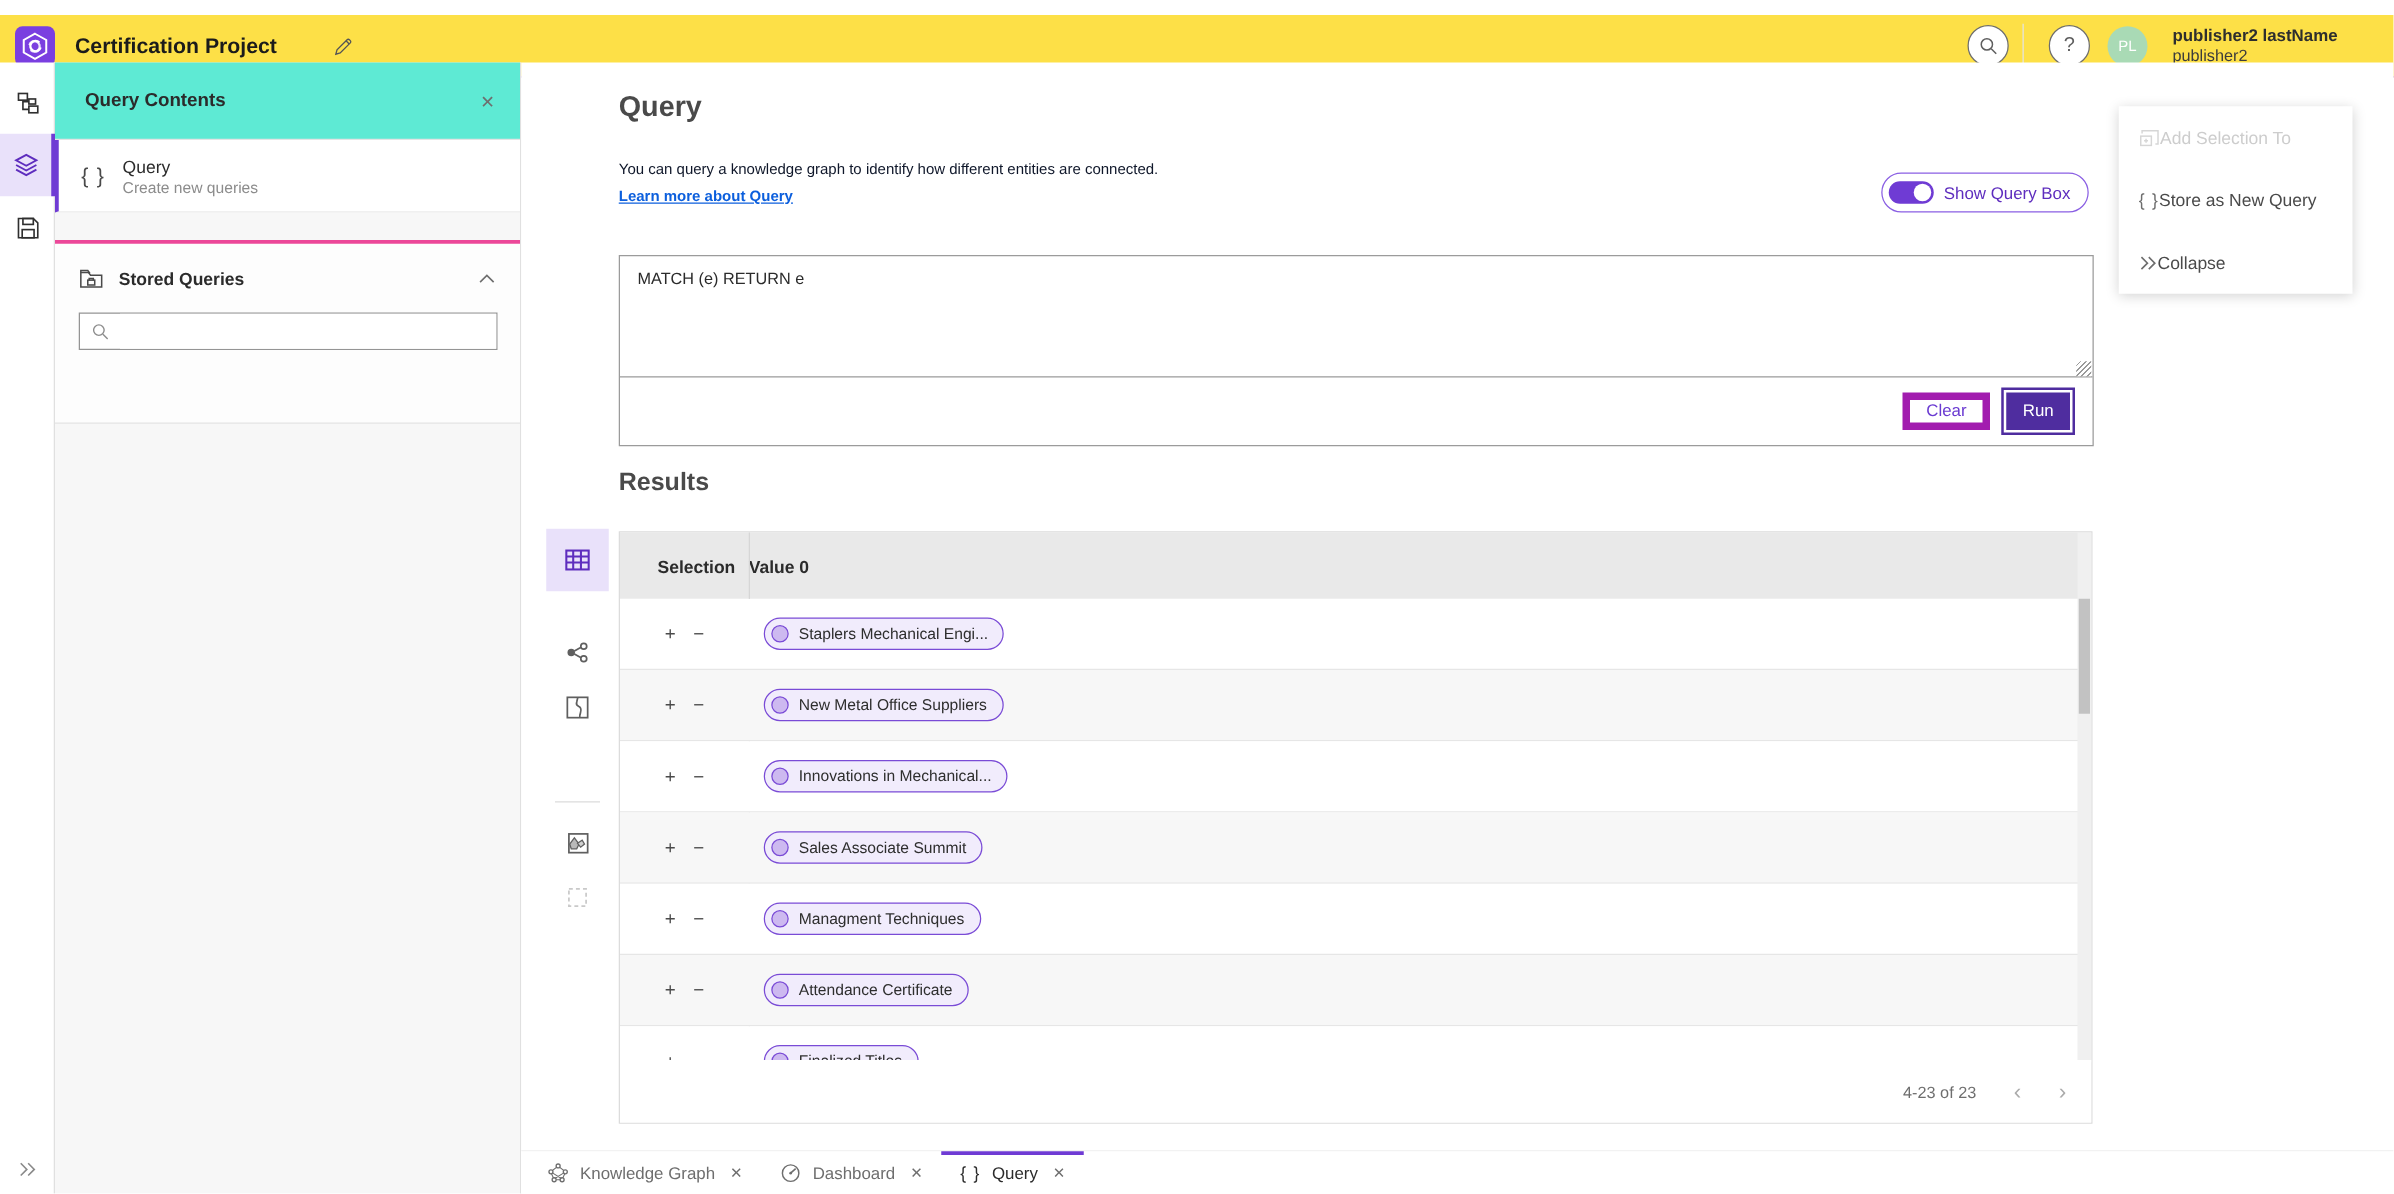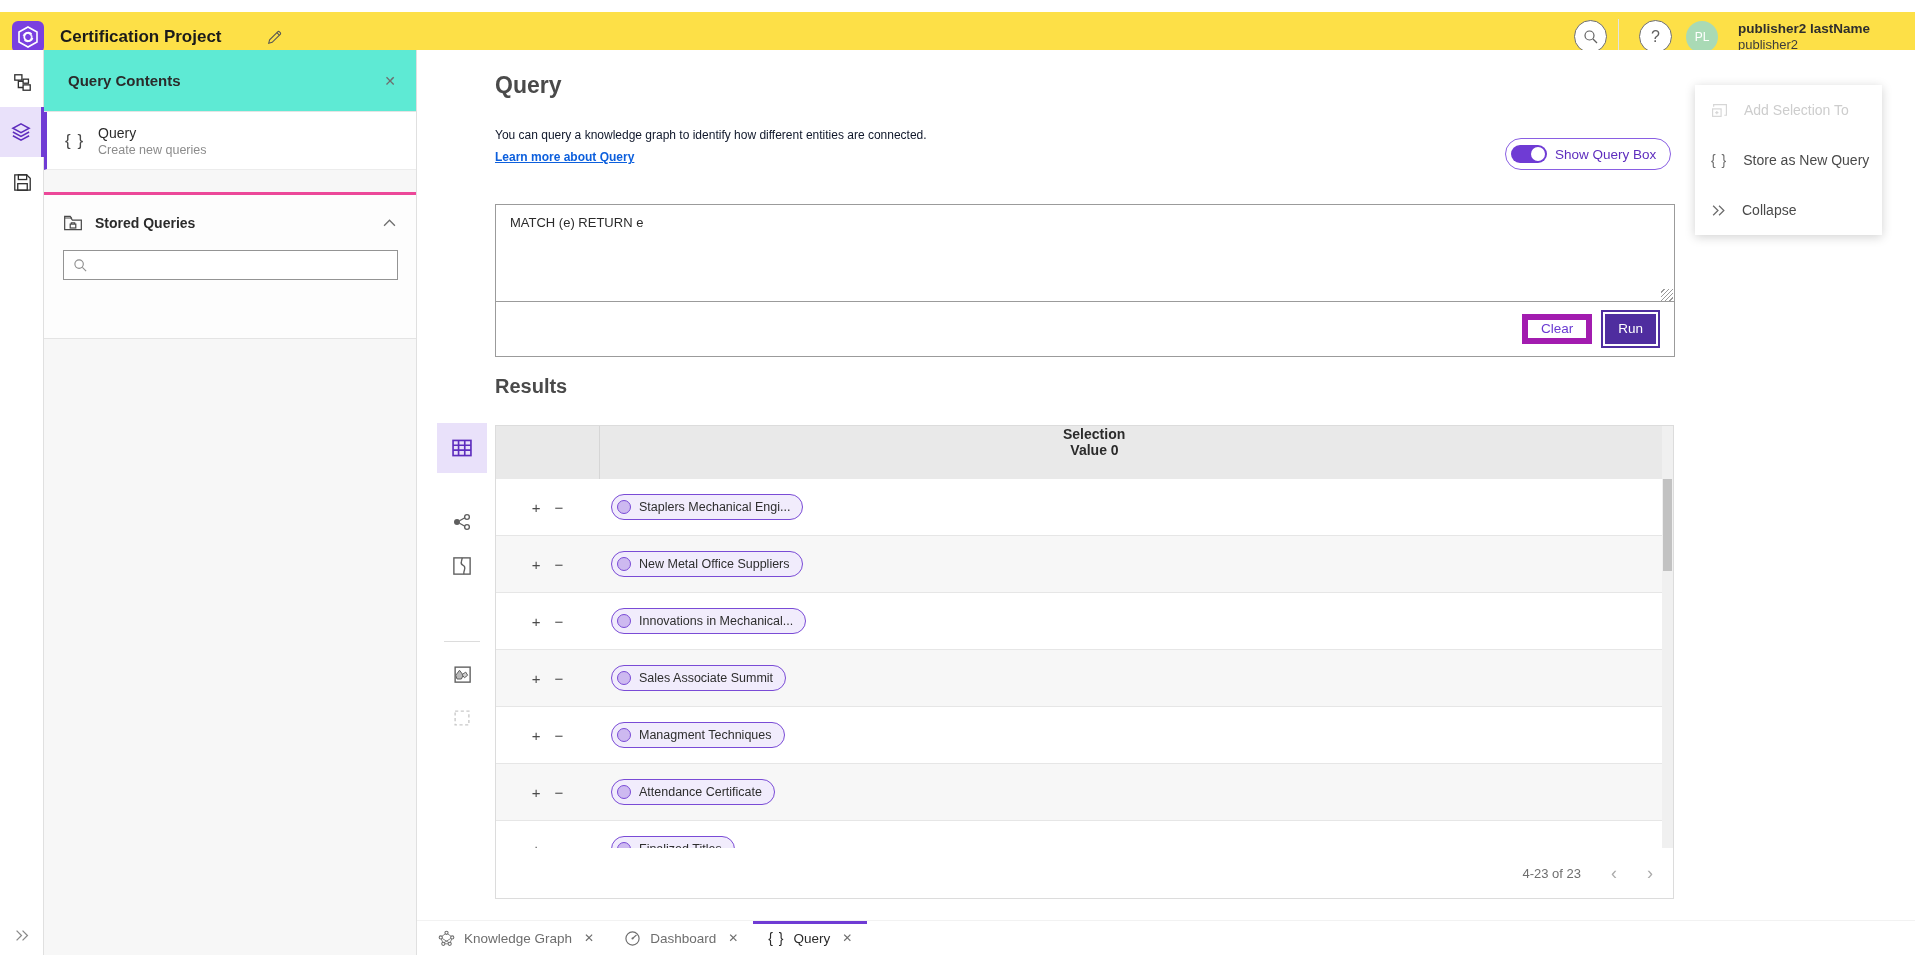--- a/index.html
+++ b/index.html
@@ -69,43 +69,43 @@
 
   
   .view-strip{position:absolute; left:20px; top:373px; width:50px;}
   .view-item{position:absolute; left:0; width:50px; height:50px; display:flex; align-items:center; justify-content:center; cursor:pointer; color:#5f5f5f;}
   .view-item.selected{background:var(--selected-bg); color:var(--accent-text);}
   .view-item.disabled{color:#c9c9c9; cursor:default;}
   .strip-divider{position:absolute; left:7px; top:218px; width:36px; height:1px; background:#dcdcdc;}
 
   
   .rtable{position:absolute; left:78px; top:375px; width:1179px; height:474px; border:1px solid #dcdcdc; background:#fff;}
-  .thead{position:absolute; left:0; top:0; right:0; height:53px; background:var(--header-row-bg); display:flex; align-items:center; font-size:14px; font-weight:700; color:#2b2b2b;flex-direction:column;}
+  .thead{position:absolute; left:0; top:0; right:0; height:53px; background:var(--header-row-bg); display:flex; align-items:center; font-size:14px; font-weight:700; color:#2b2b2b;}
   .thead .c1{width:103px; padding-left:30px;}
-  .thead .c2{padding-left:20px;}
+  .thead .c2{padding-left:0;}
   .thead-sb{position:absolute; right:0; top:0; width:11px; height:53px; background:#f0f0f0;}
   .col-divider{position:absolute; left:103px; top:0; width:1px; height:424px; background:#d6d6d6;}
   .tbody{position:absolute; left:0; top:53px; right:0; height:371px; overflow:hidden;}
   .trow{position:relative; height:57px; display:flex; align-items:center; border-bottom:1px solid #e6e6e6; background:#fff;}
   .trow:nth-child(even){background:#f7f7f7;}
   .cell-sel{width:103px; display:flex; justify-content:center; gap:14px; font-size:15px; color:#4a4a4a;}
   .cell-sel span{cursor:pointer;}
   .cell-val{padding-left:12px;}
   .pill{display:inline-flex; align-items:center; height:26px; border-radius:13px; background:var(--pill-bg); border:1px solid var(--pill-border); padding:0 12px 0 5px; cursor:pointer;}
   .pill-dot{width:14px; height:14px; border-radius:50%; background:var(--pill-fill); border:1px solid var(--pill-border); margin-right:8px;}
   .pill-label{font-size:12.5px; color:#2e2e2e;}
   .vscroll{position:absolute; right:0; top:53px; width:11px; height:371px; background:#f0f0f0;}
   .vthumb{position:absolute; left:1px; top:0; width:9px; height:92px; background:#c2c2c2; cursor:pointer;}
   .tfoot{position:absolute; left:0; bottom:0; right:0; height:50px; display:flex; align-items:center; justify-content:flex-end; padding-right:20px; gap:30px; background:#fff;}
   .page-info{font-size:13px; color:#6e6e6e;}
   .page-chev{font-size:18px; color:#ababab; cursor:pointer; line-height:1; background:none; border:none;}
 
   
   .ctx-menu{position:absolute; left:1278px; top:35px; width:187px; height:150px; background:#fff; box-shadow:0 2px 10px rgba(0,0,0,.18); z-index:5;}
-  .ctx-item{height:50px; display:flex; align-items:center; padding-left:16px; gap:16px; font-size:14px; color:#4a4a4a; cursor:pointer;}
+  .ctx-item{height:50px; display:flex; align-items:center; padding-left:16px; gap:0; font-size:14px; color:#4a4a4a; cursor:pointer;}
   .ctx-item .ci-icon{color:#6e6e6e; display:flex;}
   .ctx-item.disabled{color:#cdcdcd; cursor:default;}
   .ctx-item.disabled .ci-icon{color:#d6d6d6;}
   .ctx-braces{font-size:14px; letter-spacing:1px;}
 
   
   .tabbar{position:absolute; left:0; bottom:0; right:0; height:35px; background:#fff; border-top:1px solid #f2f2f2; display:flex; align-items:stretch; padding-left:6px;}
   .tab{display:flex; align-items:center; gap:9px; padding:0 15px; font-size:13.5px; color:#6e6e6e; cursor:pointer;}
   .tab .t-ic{display:flex; color:#6e6e6e;}
   .tab .t-x{font-size:12px; color:#6e6e6e; margin-left:3px;}

